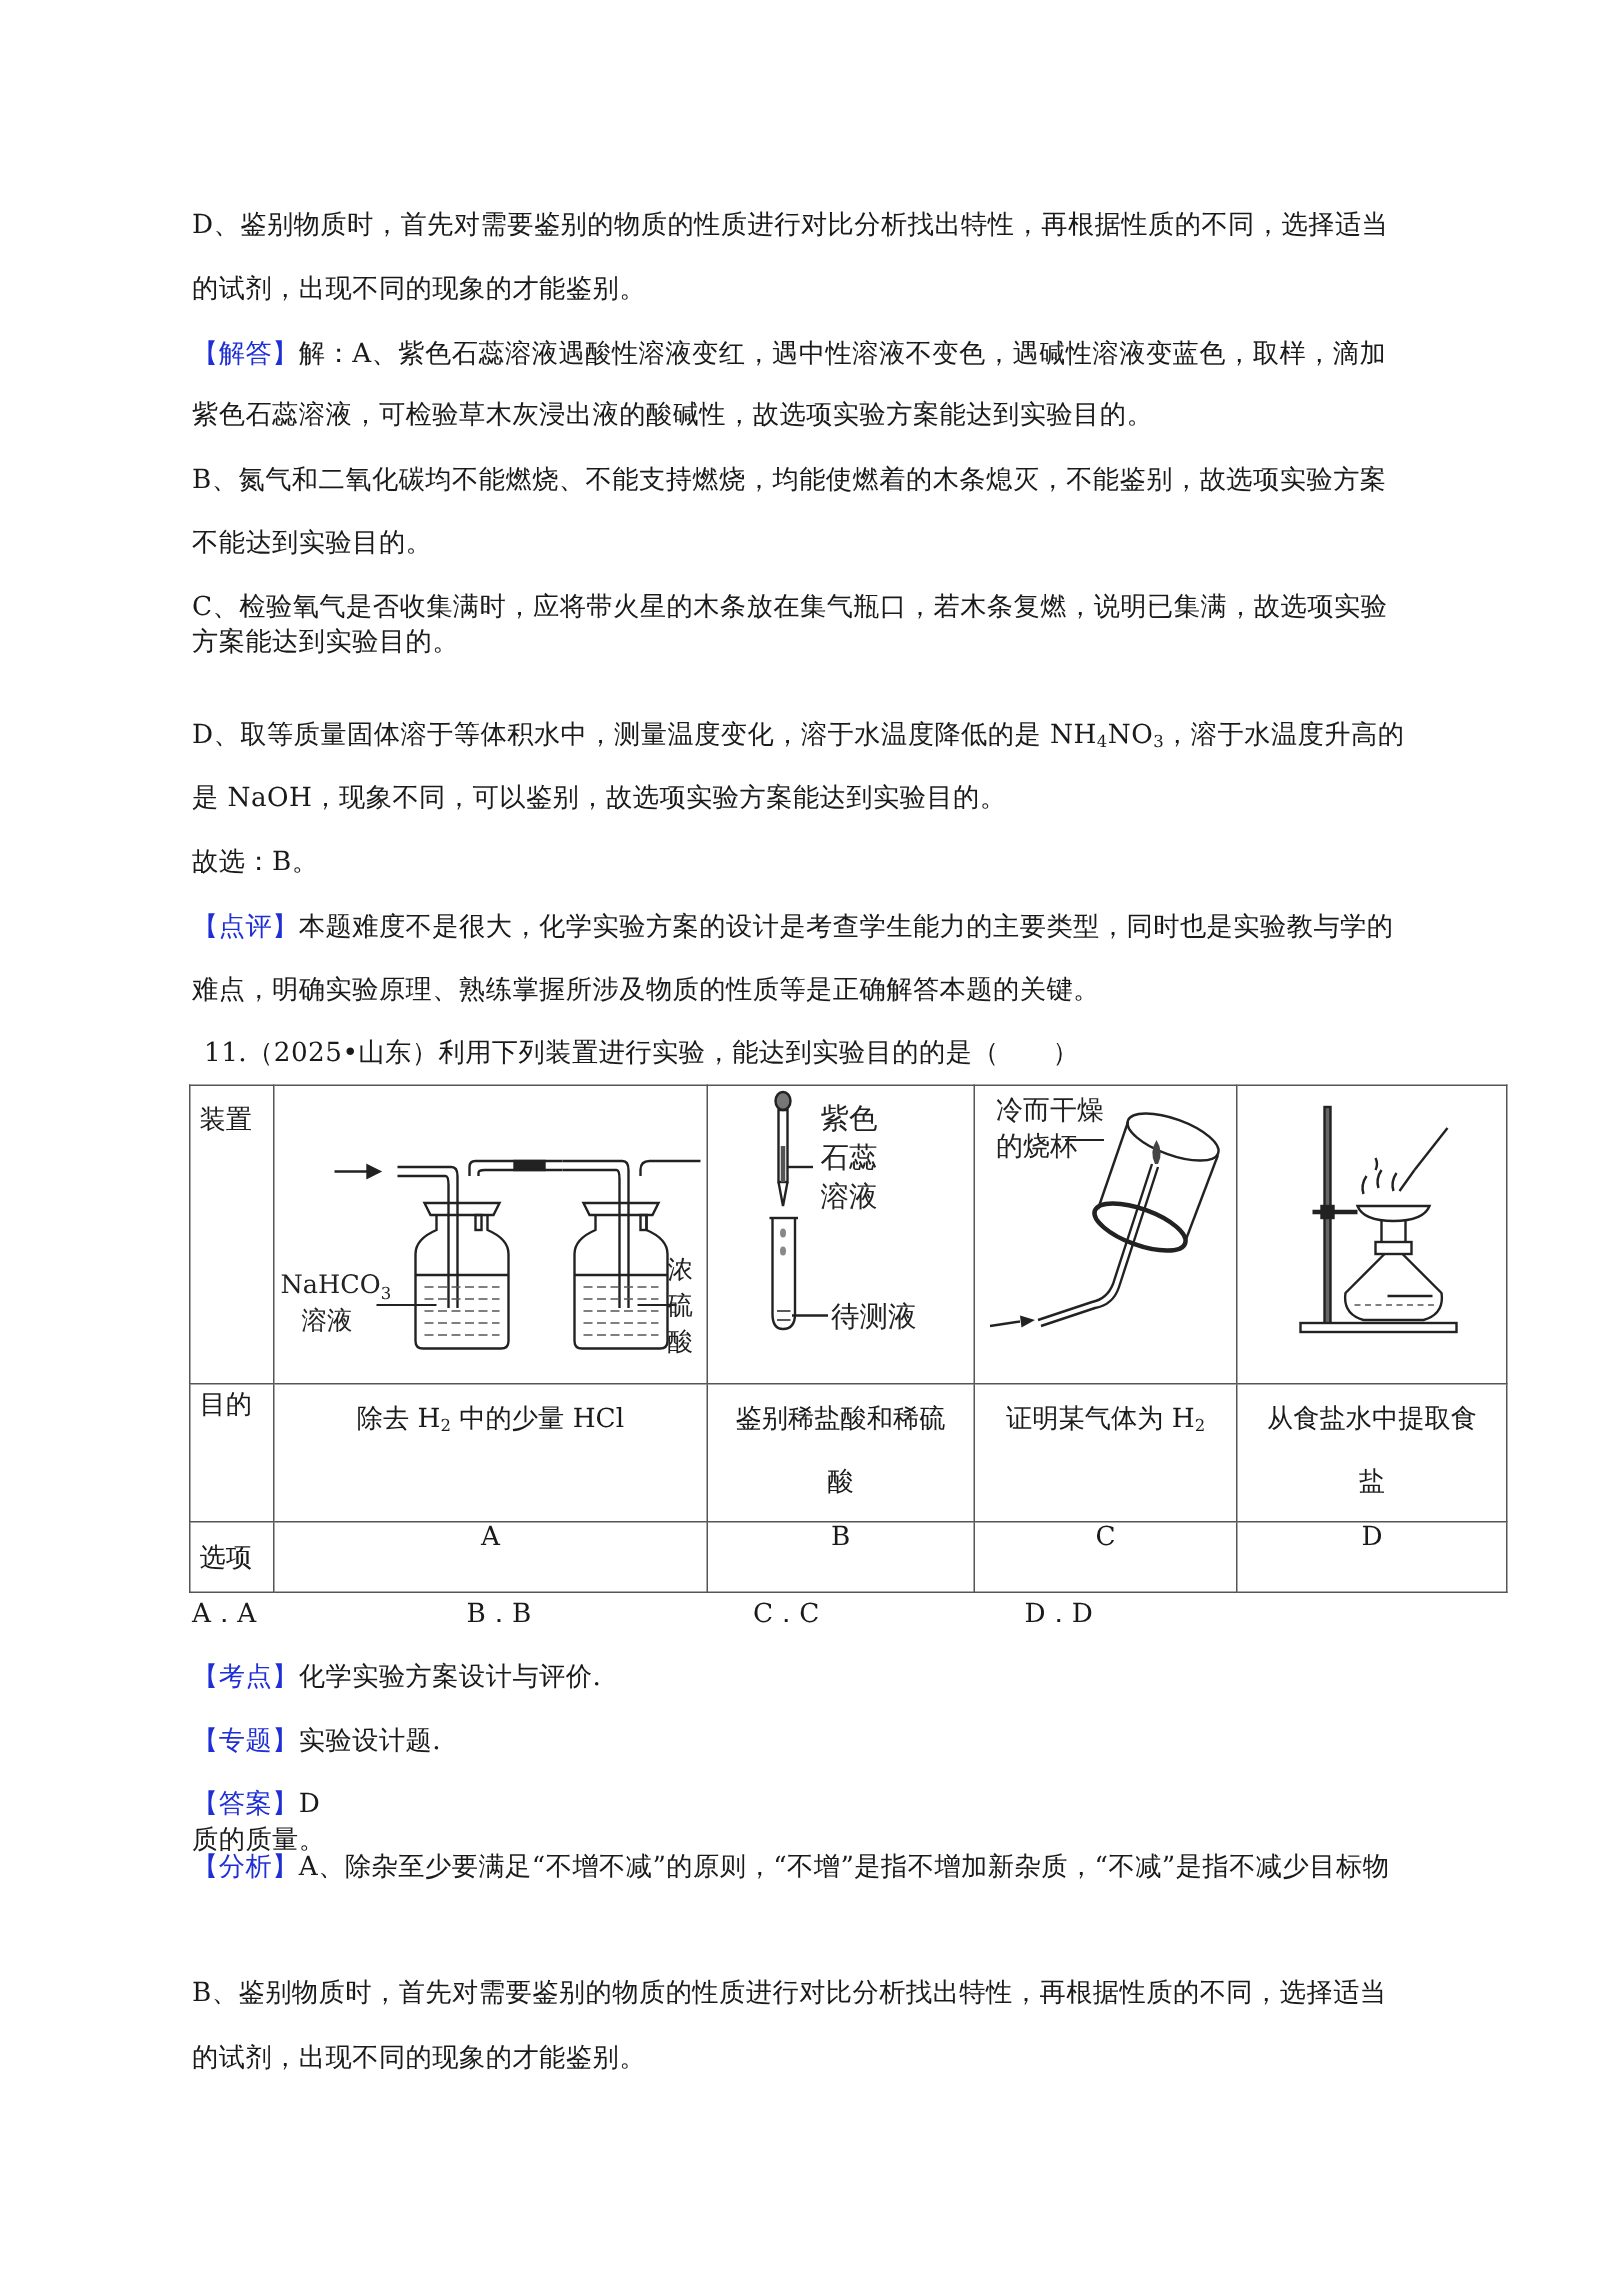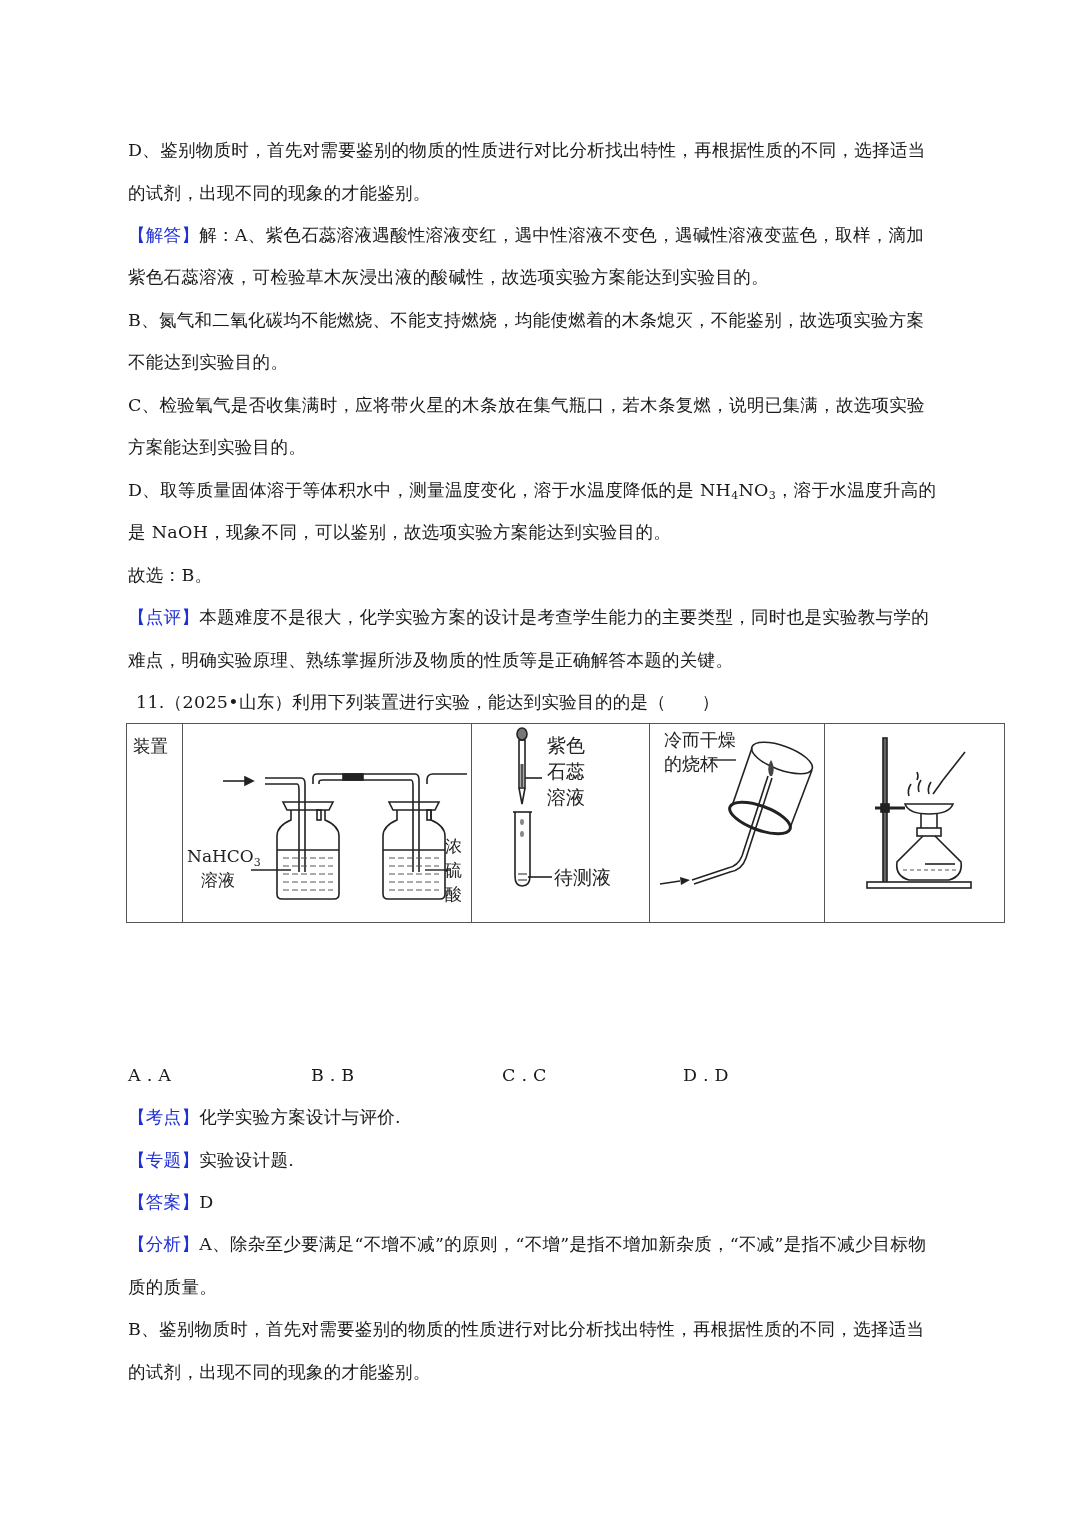--- a/index.html
+++ b/index.html
@@ -27,21 +27,21 @@
 <div class="line" style="top:138px">D、鉴别物质时，首先对需要鉴别的物质的性质进行对比分析找出特性，再根据性质的不同，选择适当</div>
 <div class="line" style="top:181px">的试剂，出现不同的现象的才能鉴别。</div>
 
 <div class="line" style="top:223px">
   <span class="tag">【解答】</span><span>解：A、紫色石蕊溶液遇酸性溶液变红，遇中性溶液不变色，遇碱性溶液变蓝色，取样，滴加</span>
 </div>
 <div class="line" style="top:265px">紫色石蕊溶液，可检验草木灰浸出液的酸碱性，故选项实验方案能达到实验目的。</div>
 <div class="line" style="top:308px">B、氮气和二氧化碳均不能燃烧、不能支持燃烧，均能使燃着的木条熄灭，不能鉴别，故选项实验方案</div>
 <div class="line" style="top:350px">不能达到实验目的。</div>
 <div class="line" style="top:393px">C、检验氧气是否收集满时，应将带火星的木条放在集气瓶口，若木条复燃，说明已集满，故选项实验</div>
-<div class="line" style="top:435px">方案能达到实验目的。</div>
+<div class="line" style="top:416px">方案能达到实验目的。</div>
 <div class="line" style="top:478px">
   <span>D、取等质量固体溶于等体积水中，测量温度变化，溶于水温度降低的是 NH</span><sub>4</sub><span>NO</span><sub>3</sub><span>，溶于水温度升高的</span>
 </div>
 <div class="line" style="top:520px">是 NaOH，现象不同，可以鉴别，故选项实验方案能达到实验目的。</div>
 <div class="line" style="top:563px">故选：B。</div>
 
 <div class="line" style="top:605px">
   <span class="tag">【点评】</span><span>本题难度不是很大，化学实验方案的设计是考查学生能力的主要类型，同时也是实验教与学的</span>
 </div>
 <div class="line" style="top:648px">难点，明确实验原理、熟练掌握所涉及物质的性质等是正确解答本题的关键。</div>
@@ -164,20 +164,34 @@
           <line x1="118" y1="56" x2="140" y2="28"></line>
           <line x1="108" y1="70" x2="118" y2="56"></line>
           <path d="M84 72 q-2 -6 2 -12 M94 68 q-2 -6 2 -12 M104 70 q-2 -6 2 -12 M92 56 q2 -4 0 -8"></path>
         </g>
         <g stroke="#555" stroke-width="1" stroke-dasharray="4 3">
           <line x1="78" y1="146" x2="132" y2="146"></line>
         </g>
       </svg>
     </td>
   </tr>
+  <tr class="purrow">
+    <td class="lab" style="line-height:24px">目的</td>
+    <td class="center"><span>除去 H</span><sub>2</sub><span> 中的少量 HCl</span></td>
+    <td class="center"><span>鉴别稀盐酸和稀硫</span><br><span>酸</span></td>
+    <td class="center"><span>证明某气体为 H</span><sub>2</sub></td>
+    <td class="center"><span>从食盐水中提取食</span><br><span>盐</span></td>
+  </tr>
+  <tr class="optrow">
+    <td class="lab">选项</td>
+    <td class="center">A</td>
+    <td class="center">B</td>
+    <td class="center">C</td>
+    <td class="center">D</td>
+  </tr>
 </tbody>
   </table>
 
 <div class="choices">
   <span style="left:0">A．A</span>
   <span style="left:183px">B．B</span>
   <span style="left:374px">C．C</span>
   <span style="left:555px">D．D</span>
 </div>
 
@@ -186,15 +200,15 @@
 </div>
 <div class="line" style="top:1148px">
   <span class="tag">【专题】</span><span>实验设计题.</span>
 </div>
 <div class="line" style="top:1190px">
   <span class="tag">【答案】</span><span>D</span>
 </div>
 <div class="line" style="top:1232px">
   <span class="tag">【分析】</span><span>A、除杂至少要满足“不增不减”的原则，“不增”是指不增加新杂质，“不减”是指不减少目标物</span>
 </div>
-<div class="line" style="top:1275px">质的质量。</div>
+<div class="line" style="top:1215px">质的质量。</div>
 <div class="line" style="top:1317px">B、鉴别物质时，首先对需要鉴别的物质的性质进行对比分析找出特性，再根据性质的不同，选择适当</div>
 <div class="line" style="top:1360px">的试剂，出现不同的现象的才能鉴别。</div>
 
 </body></html>

